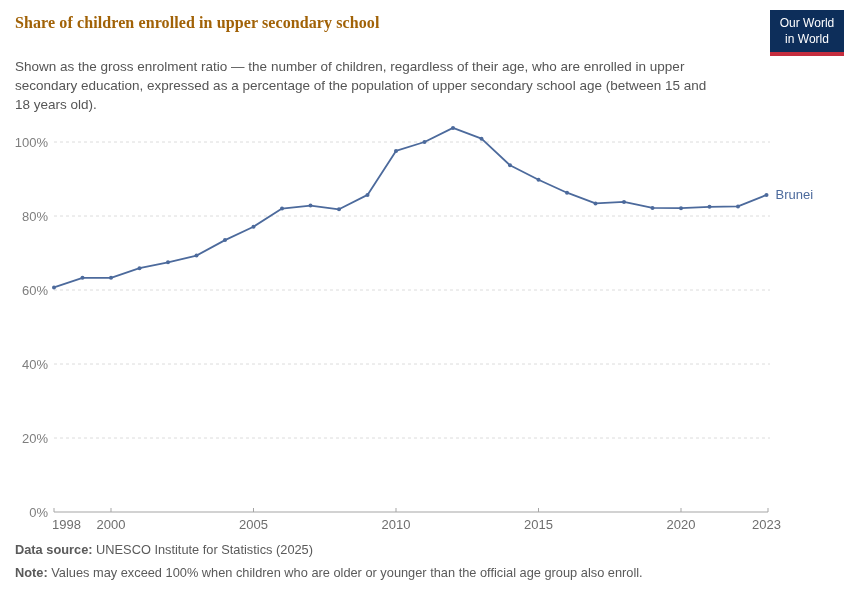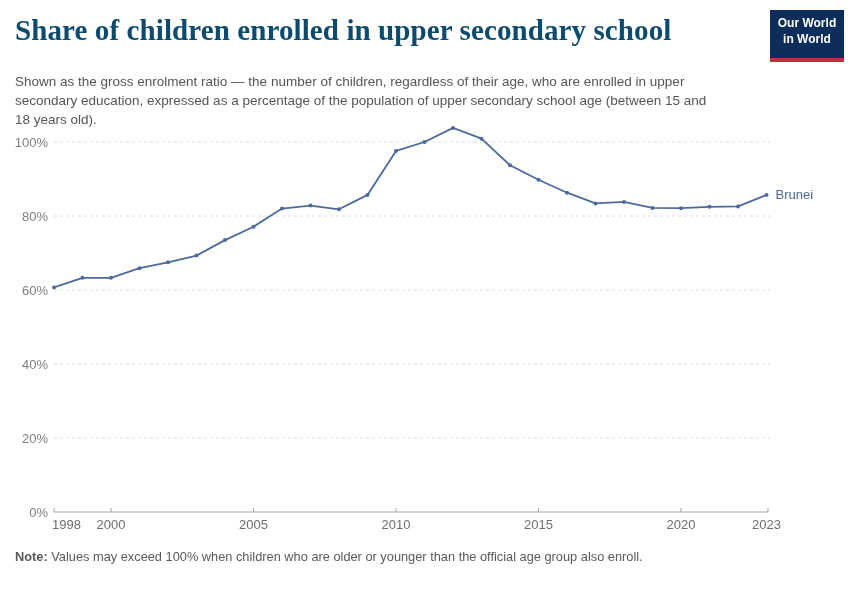--- a/index.html
+++ b/index.html
@@ -9,22 +9,22 @@
     height: 600px;
     background: #ffffff;
     font-family: "Liberation Sans", "DejaVu Sans", sans-serif;
     overflow: hidden;
   }
   
   #header { position: absolute; left: 15px; top: 14px; right: 15px; }
   .title {
     font-family: "Liberation Serif", "DejaVu Serif", serif;
     font-weight: 700;
-    font-size: 29px;
-    color: #0c4a6e;
+    font-size: 16px;
+    color: #a16207;
     letter-spacing: 0.1px;
     margin: 0 0 9px 0;
   }
   .subtitle {
     font-size: 13.5px;
     line-height: 1.42;
     color: #555555;
     max-width: 706px;
     margin-top: 25px;
   }
@@ -33,24 +33,24 @@
     position: absolute;
     right: 6px;
     top: 10px;
     width: 74px;
     text-align: center;
     cursor: pointer;
   }
   #logo .logo-box {
     background: #0d2e5a;
     color: #ffffff;
-    font-weight: 700;
+    font-weight: 400;
     font-size: 12px;
     line-height: 1.3;
-    padding: 6px 4px 11px 4px;
+    padding: 6px 4px 5px 4px;
   }
   #logo .logo-bar { height: 4px; background: #c52d3e; }
   
   #chart-svg { position: absolute; left: 0; top: 104px; }
   
   #footer {
     position: absolute;
     left: 15px;
     right: 16px;
     top: 542px;
@@ -132,19 +132,20 @@
       <circle cx="652.5" cy="103.9" r="2" fill="#4C6A9C"></circle>
       <circle cx="681.0" cy="104.2" r="2" fill="#4C6A9C"></circle>
       <circle cx="709.5" cy="102.8" r="2" fill="#4C6A9C"></circle>
       <circle cx="738.0" cy="102.4" r="2" fill="#4C6A9C"></circle>
       <circle cx="766.5" cy="90.9" r="2" fill="#4C6A9C"></circle>
       <text x="775.5" y="95.40999999999997" font-size="13" fill="#4C6A9C">Brunei</text>
     </svg>
 
   <div id="footer">
     <div class="footer-row1">
+      <span><span class="footer-bold">Data source:</span><span> UNESCO Institute for Statistics (2025)</span></span>
     </div>
     <div class="footer-row2">
       <span class="footer-bold">Note:</span><span> Values may exceed 100% when children who are older or younger than the official age group also enroll.</span>
     </div>
   </div>
 
 </div>
 
 </body></html>

